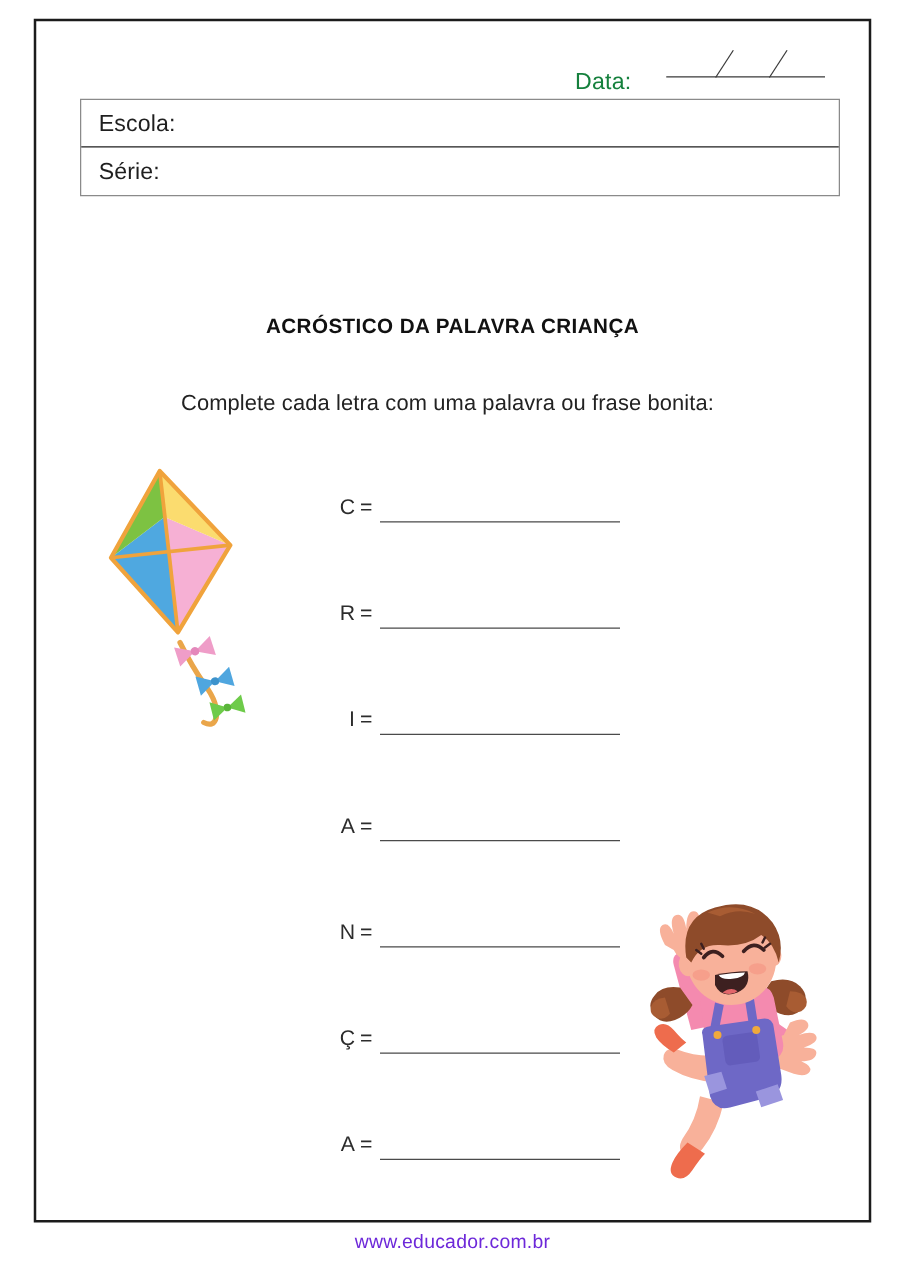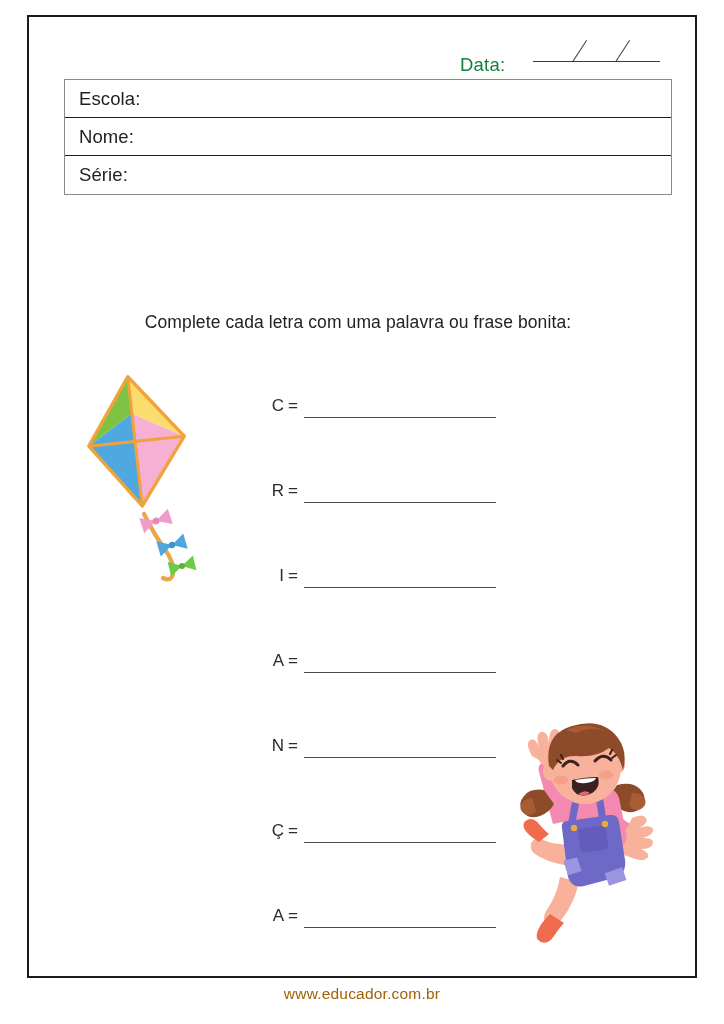--- a/index.html
+++ b/index.html
@@ -175,21 +175,21 @@
   }
 
   
   .footer {
     position: absolute;
     left: 0;
     top: 985px;
     width: 724px;
     text-align: center;
     font-size: 15.5px;
-    color: #a16207;
+    color: #6d28d9;
     letter-spacing: 0.2px;
   }
 </style>
 </head>
 <body>
 
 <div class="page">
 
   <div class="page-border"></div>
 
@@ -198,27 +198,25 @@
     <span class="date-line"></span>
     <span class="date-slash s1"></span>
     <span class="date-slash s2"></span>
   </div>
 
   <div class="id-table">
     <div class="id-row">
       <span class="id-row-label">Escola:</span>
     </div>
     <div class="id-row">
-      <span class="id-row-label">Nome:</span>
-    </div>
-    <div class="id-row">
       <span class="id-row-label">Série:</span>
     </div>
   </div>
 
+  <div class="worksheet-title">ACRÓSTICO DA PALAVRA CRIANÇA</div>
 
   <div class="instruction">Complete cada letra com uma palavra ou frase bonita:</div>
 
   <div class="kite-art">
     <svg width="132" height="225" viewBox="0 0 132 225" xmlns="http://www.w3.org/2000/svg">
       <g transform="rotate(-6 66 70)">
 
         <path d="M16 75 L62 47 L63 140 Z" fill="#4fa8e0"></path>
 
         <path d="M63 140 L62 47 L112 75 Z" fill="#f5a5cf"></path>

